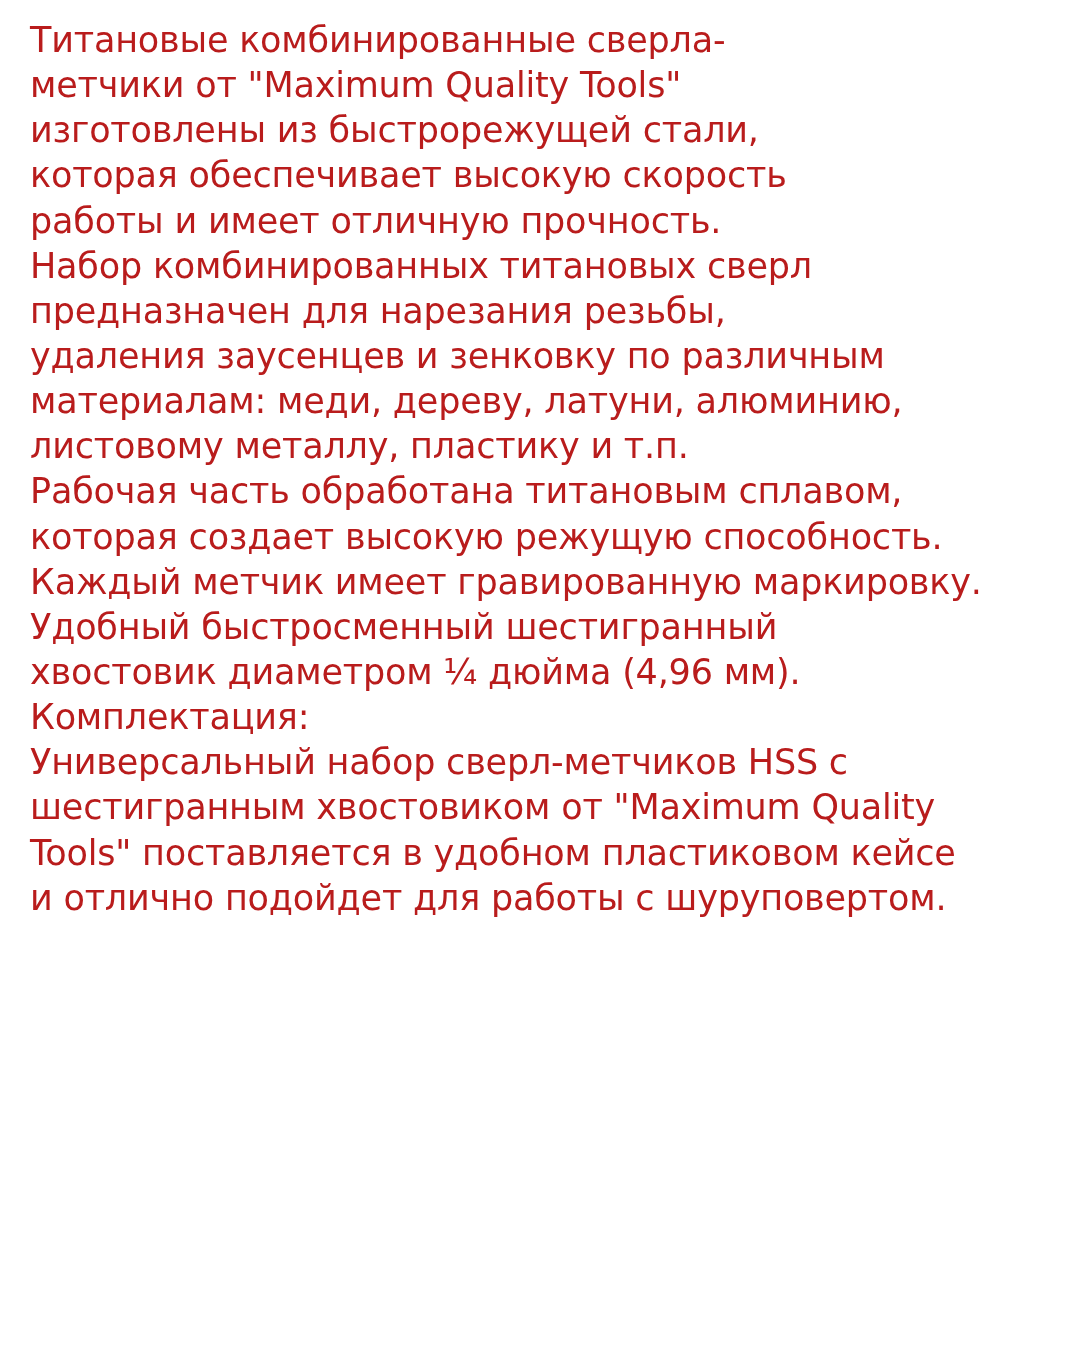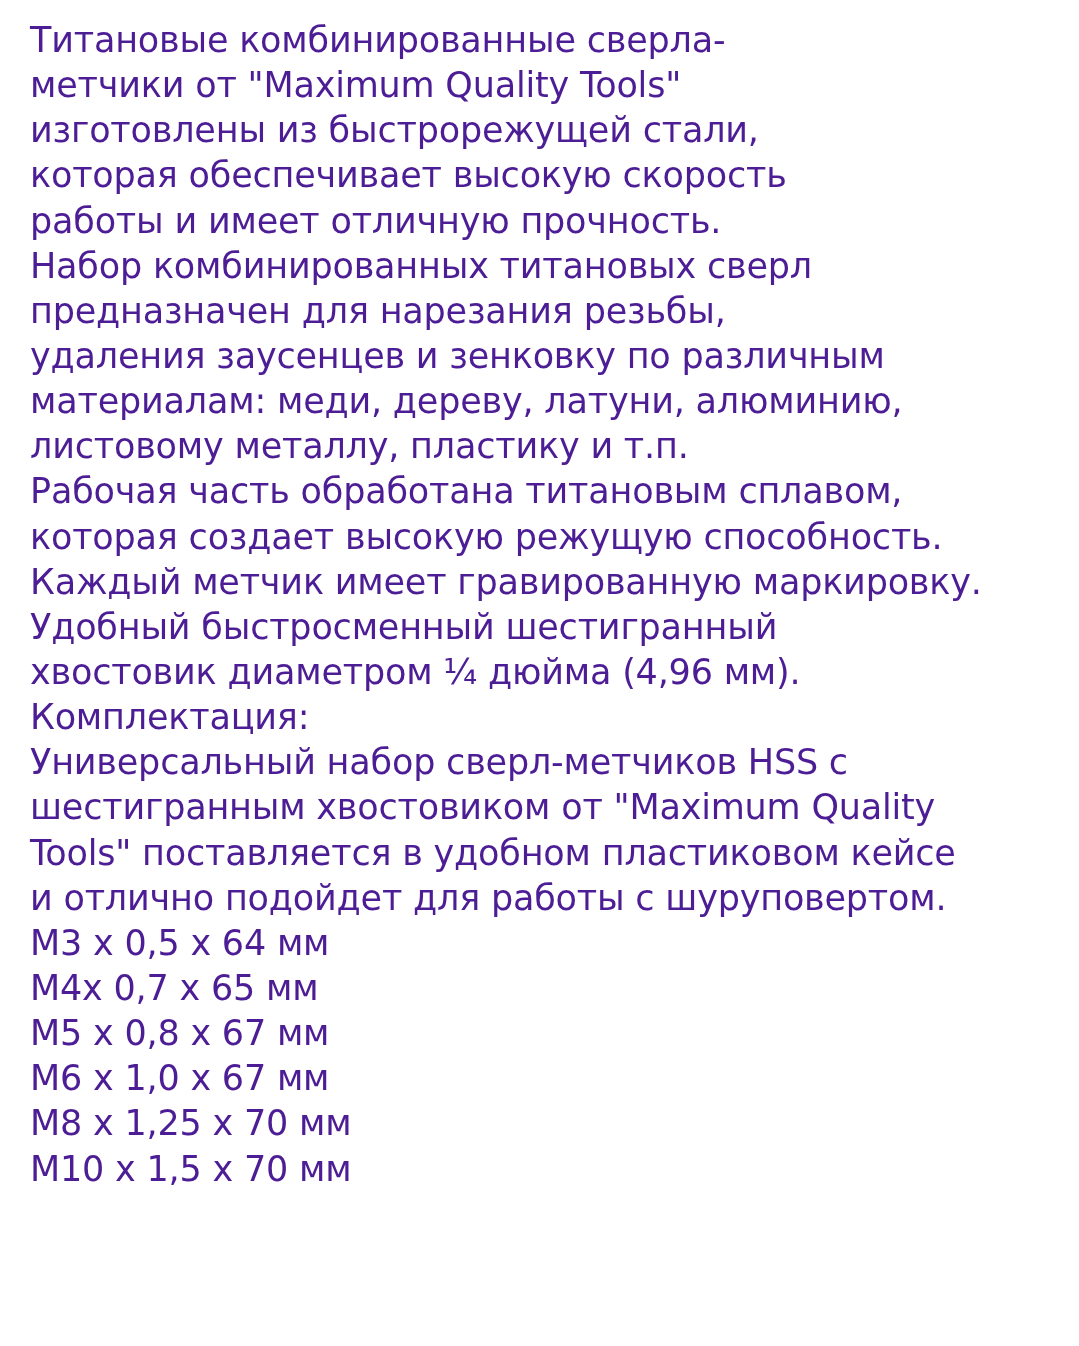--- a/index.html
+++ b/index.html
@@ -15,21 +15,21 @@
   }
   .page {
     box-sizing: border-box;
     width: 1079px;
     padding: 18px 30px 0 30px;
   }
   .desc {
     font-size: 35px;
     line-height: 1.29;
     font-weight: 400;
-    color: #4c1d95;
+    color: #b91c1c;
     letter-spacing: -0.2px;
   }
   .para {
     margin: 0;
     padding: 0;
     text-wrap: balance;
   }
   .spec-list {
     margin: 0;
     padding: 0;
@@ -45,22 +45,14 @@
 
 <div class="page">
   <div class="desc">
     <p class="para">Титановые комбинированные сверла-метчики от "Maximum Quality Tools" изготовлены из быстрорежущей стали, которая обеспечивает высокую скорость работы и имеет отличную прочность.</p>
     <p class="para">Набор комбинированных титановых сверл предназначен для нарезания резьбы, удаления заусенцев и зенковку по различным материалам: меди, дереву, латуни, алюминию, листовому металлу, пластику и т.п.</p>
     <p class="para">Рабочая часть обработана титановым сплавом, которая создает высокую режущую способность.</p>
     <p class="para">Каждый метчик имеет гравированную маркировку.</p>
     <p class="para">Удобный быстросменный шестигранный хвостовик диаметром ¼ дюйма (4,96 мм).</p>
     <p class="para">Комплектация:</p>
     <p class="para">Универсальный набор сверл-метчиков HSS с шестигранным хвостовиком от "Maximum Quality Tools" поставляется в удобном пластиковом кейсе и отлично подойдет для работы с шуруповертом.</p>
-    <ul class="spec-list">
-      <li>M3 x 0,5 x 64 мм</li>
-      <li>M4x 0,7 x 65 мм</li>
-      <li>M5 x 0,8 x 67 мм</li>
-      <li>M6 x 1,0 x 67 мм</li>
-      <li>M8 x 1,25 x 70 мм</li>
-      <li>M10 x 1,5 x 70 мм</li>
-    </ul>
   </div>
 </div>
 
 </body></html>

